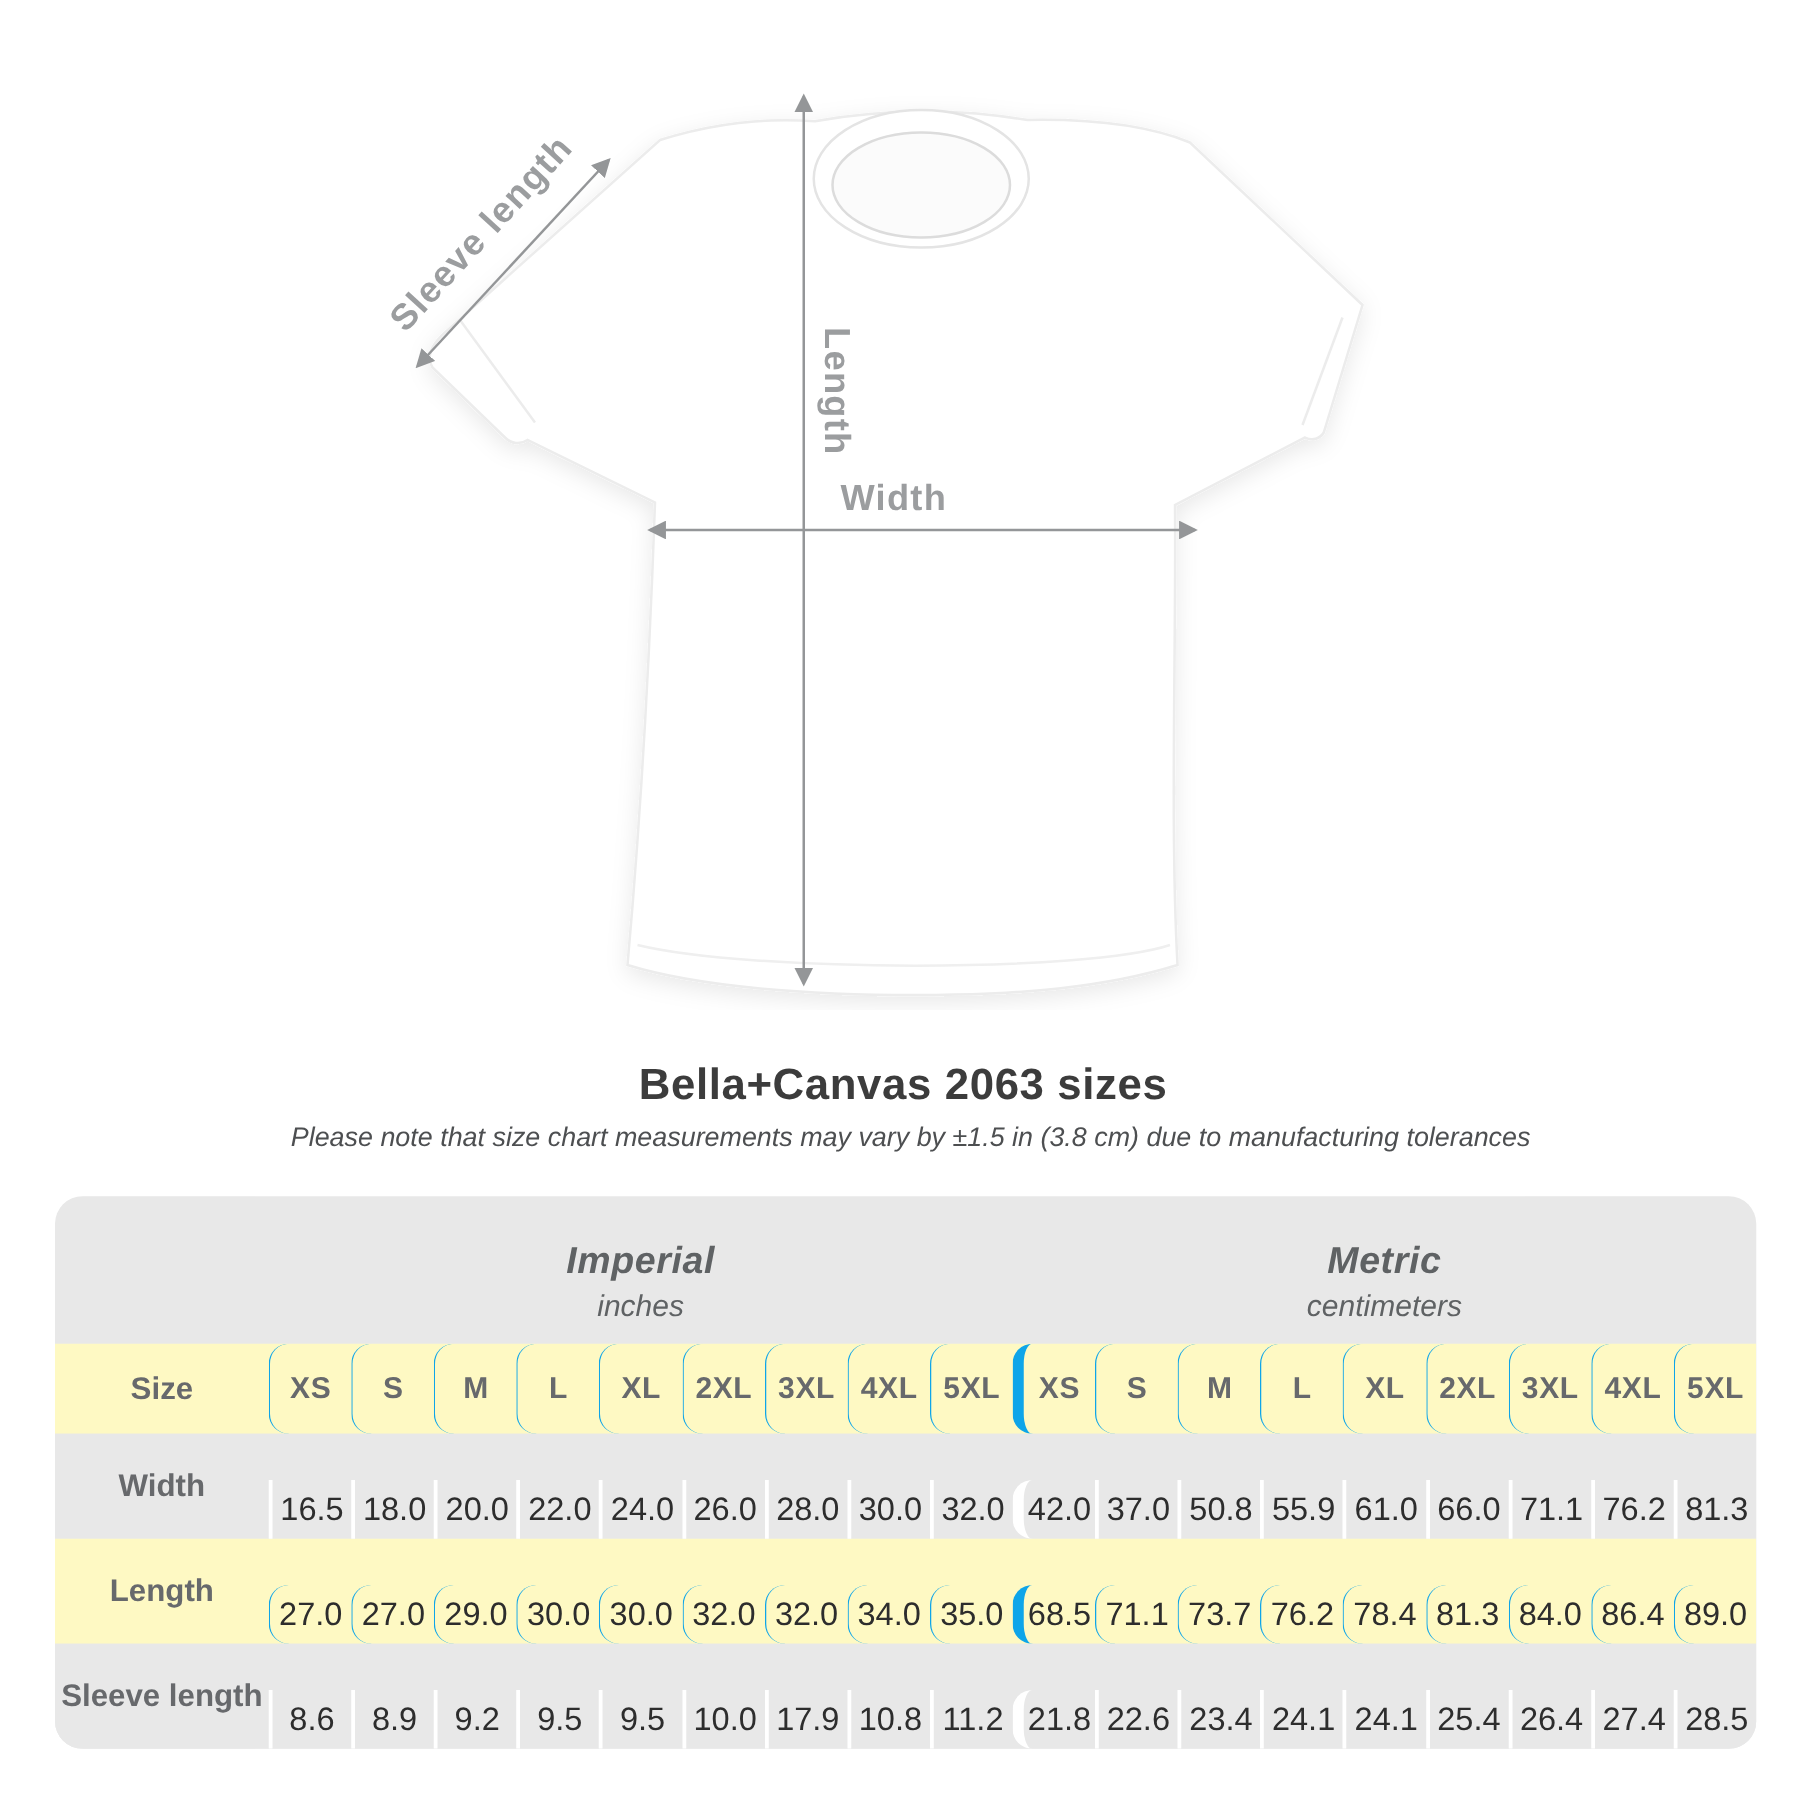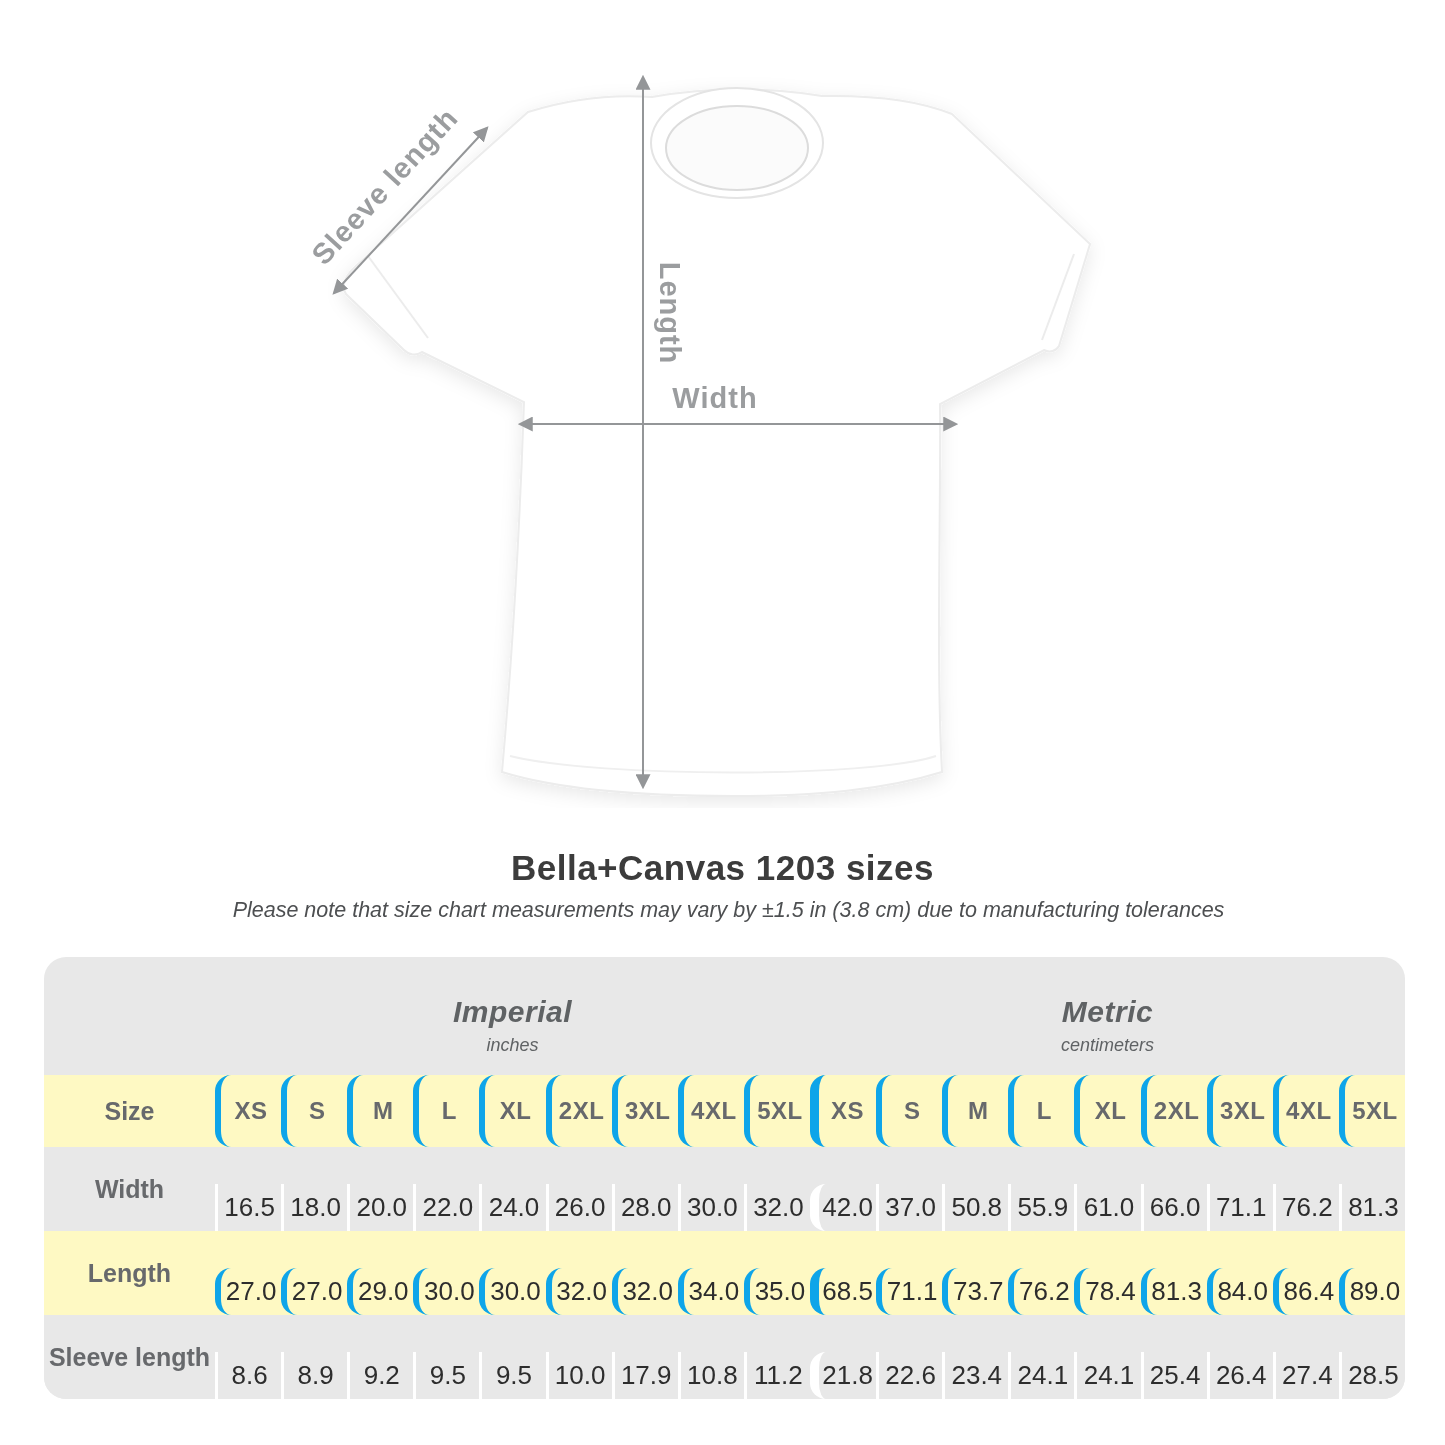--- a/index.html
+++ b/index.html
@@ -74,21 +74,21 @@
     padding-top: 19px;
   }
   .g-label {
     font-size: 30px;
     font-weight: bold;
     font-style: italic;
     color: #5f6264;
     letter-spacing: 0.5px;
   }
   .g-sub {
-    font-size: 18px;
+    font-size: 24px;
     font-style: italic;
     color: #5f6264;
   }
 
   .size-row { height: 72px; }
   .data-row { height: 84px; }
 
   .cell.head {
     font-size: 24px;
     font-weight: bold;
@@ -101,21 +101,21 @@
     color: #67696c;
   }
   .cell.val {
     font-size: 26px;
     color: #2d2d2d;
     margin-top: 37px;
   }
 
   
   .trow.white .cell.head,
-  .trow.white .cell.val { border-left: 6px solid #0ea5e9; border-radius: 16px; }
+  .trow.white .cell.val { border-left: 1px solid #0ea5e9; border-radius: 16px; }
   .trow.gray  .cell.val { border-left: 3px solid #ffffff; }
   .trow.white .cell.group-start { border-left-width: 9px; }
   .trow.gray  .cell.group-start { border-left-width: 9px; border-radius: 16px; }
 </style>
 </head>
 <body>
 
 <div class="page">
 
   <svg class="diagram" viewBox="0 0 1445 808" xmlns="http://www.w3.org/2000/svg">
@@ -155,21 +155,21 @@
 
     <line class="arrow-line" x1="334" y1="293" x2="487" y2="128" marker-start="url(#arrowhead)" marker-end="url(#arrowhead)"></line>
     <line class="arrow-line" x1="643" y1="77" x2="643" y2="787" marker-start="url(#arrowhead)" marker-end="url(#arrowhead)"></line>
     <line class="arrow-line" x1="520" y1="424" x2="956" y2="424" marker-start="url(#arrowhead)" marker-end="url(#arrowhead)"></line>
 
     <text class="dim-label" transform="translate(392,193) rotate(-47.5)" text-anchor="middle">Sleeve length</text>
     <text class="dim-label" transform="translate(668,313) rotate(90)" text-anchor="middle" dominant-baseline="middle">Length</text>
     <text class="dim-label" x="715" y="408" text-anchor="middle">Width</text>
   </svg>
 
-  <h1 class="title">Bella+Canvas 1203 sizes</h1>
+  <h1 class="title">Bella+Canvas 2063 sizes</h1>
   <p class="subtitle">Please note that size chart measurements may vary by ±1.5 in (3.8 cm) due to manufacturing tolerances</p>
 
   <div class="size-table">
 
     <div class="group-header-row">
       <div class="cell"></div>
       <div class="cell group">
         <div class="g-label">Imperial</div>
         <div class="g-sub">inches</div>
       </div>

